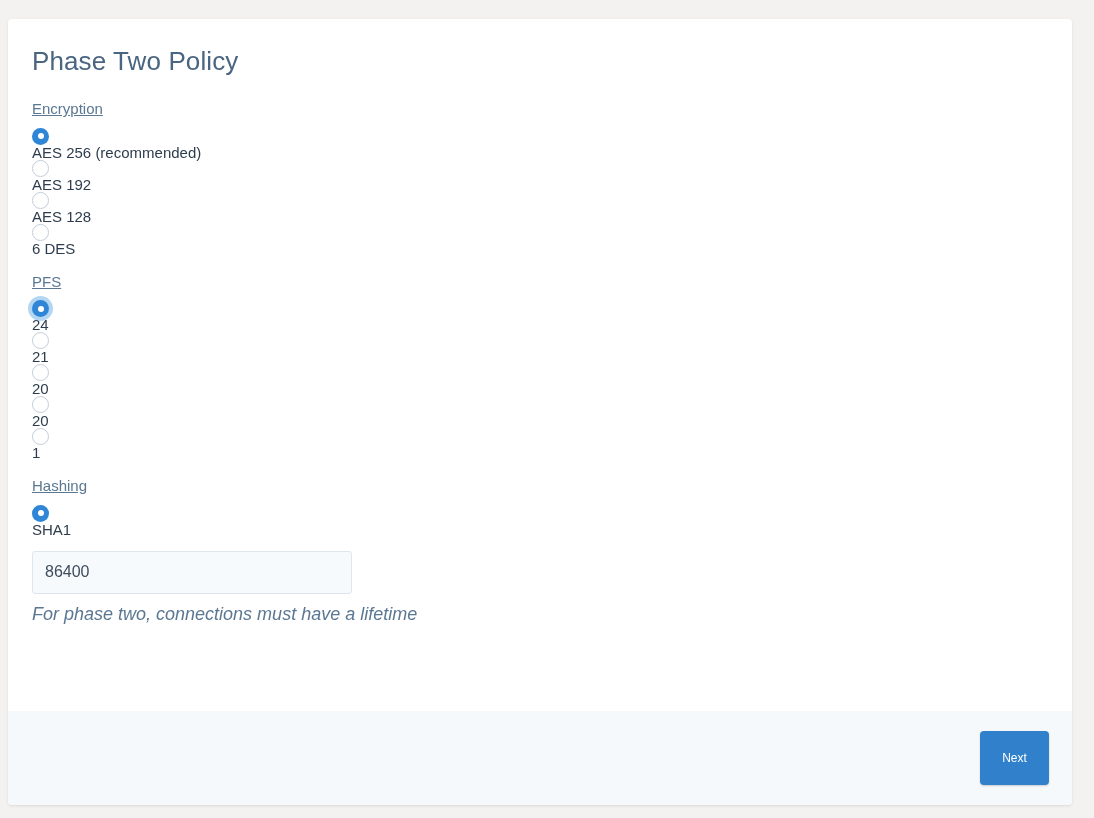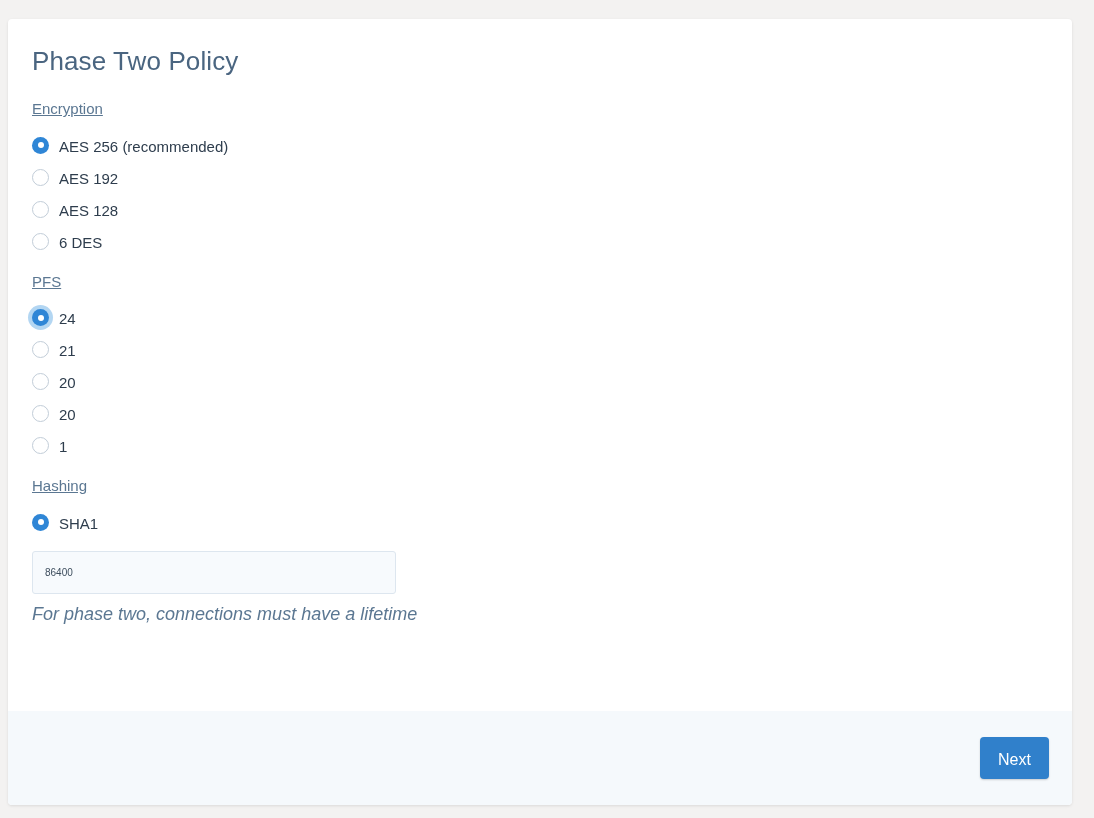--- a/index.html
+++ b/index.html
@@ -51,25 +51,26 @@
   .group-label {
     font-size: 15px;
     color: #5b7792;
     margin-bottom: 9px;
     line-height: 1.3;
     text-decoration: underline;
   }
 
   .radio-row {
     display: flex;
-    align-items: flex-end;
+    align-items: flex-start;
     height: 26px;
     margin-bottom: 6px;
     cursor: pointer;
     width: fit-content;
+    flex-direction: column;
   }
   .radio-row:last-child {
     margin-bottom: 0;
   }
 
   .radio {
     position: relative;
     width: 17px;
     height: 17px;
     flex: 0 0 17px;
@@ -101,26 +102,26 @@
 
   .radio-label {
     font-size: 15px;
     color: #2e3d4d;
     line-height: 1;
     white-space: nowrap;
   }
 
   .text-input {
     display: block;
-    width: 364px;
+    width: 320px;
     height: 43px;
     box-sizing: border-box;
     padding: 8px 12px;
     font-family: "Liberation Sans", sans-serif;
-    font-size: 10px;
+    font-size: 16px;
     color: #3d4d5d;
     background: #f7fafd;
     border: 1px solid #dde6ef;
     border-radius: 3px;
     outline: none;
   }
 
   .help-text {
     margin-top: 9px;
     font-size: 18px;
@@ -138,28 +139,28 @@
     background: #f5f9fc;
     display: flex;
     align-items: center;
     justify-content: flex-end;
     padding-right: 23px;
     box-sizing: border-box;
   }
 
   .btn-next {
     min-width: 69px;
-    height: 42px;
+    height: 54px;
     padding: 0 18px;
     background: #3080cb;
     color: #ffffff;
     border: none;
     border-radius: 4px;
     font-family: "Liberation Sans", sans-serif;
-    font-size: 16px;
+    font-size: 12px;
     line-height: 46px;
     text-align: center;
     cursor: pointer;
     box-shadow: 0 1px 2px rgba(0,0,0,0.18);
   }
 </style>
 </head>
 <body>
 
 <div class="card">

